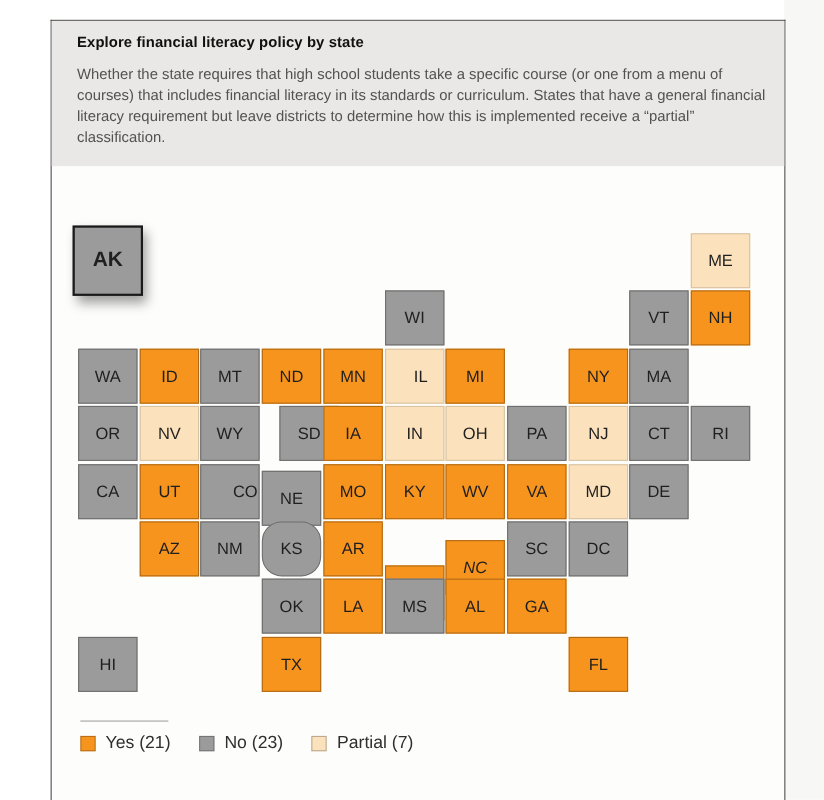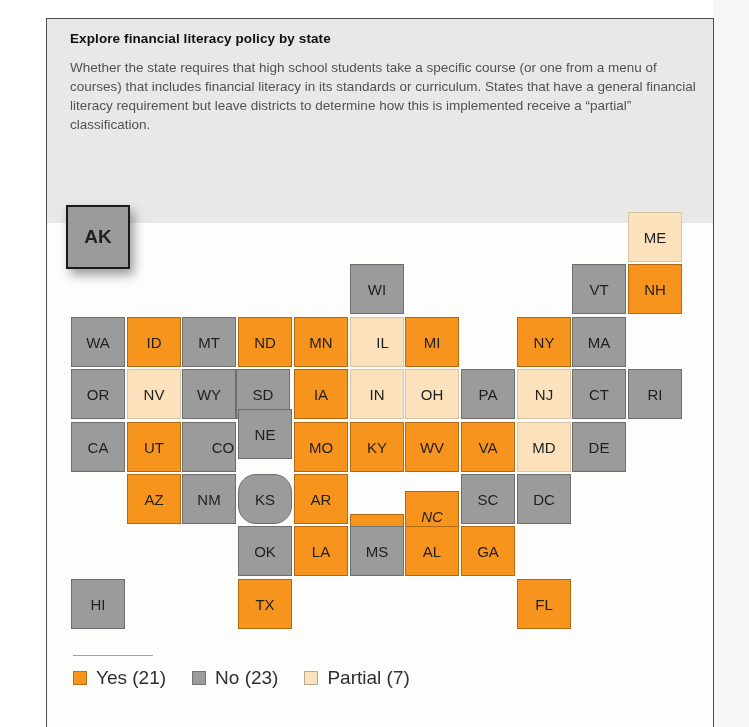--- a/index.html
+++ b/index.html
@@ -10,21 +10,21 @@
   .page-right-strip {
     position: absolute; left: 713px; top: 0; width: 36px; height: 727px;
     background: #f7f7f5;
   }
   .widget {
     position: absolute; left: 46px; top: 18px; width: 666px; height: 709px;
     border-top: 1px solid #4f4f4f; border-left: 1px solid #4f4f4f; border-right: 1px solid #4f4f4f;
     background: #fdfdfb; box-sizing: content-box;
   }
   .header-panel {
-    position: absolute; left: 0; top: 0; width: 100%; height: 204px;
+    position: absolute; left: 0; top: 0; width: 100%; height: 132px;
     background: #e9e8e6; box-sizing: border-box; padding: 12px 23px;
   }
   .panel-title {
     font-size: 13.5px; font-weight: bold; color: #101010; margin: 0 0 9px 0;
     letter-spacing: 0.1px;
   }
   .select-box {
     width: 300px; height: 23px; background: #ffffff; border: 1px solid #2b2b2b;
     display: flex; align-items: center; justify-content: space-between;
     padding: 0 8px 0 6px; box-sizing: border-box; cursor: pointer;
@@ -59,21 +59,21 @@
     align-items: center; gap: 26px;
   }
   .legend-item { display: flex; align-items: center; gap: 9px; }
   .legend-swatch {
     width: 14px; height: 14px; box-sizing: border-box;
     border: 1px solid rgba(0,0,0,0.25);
   }
   .legend-swatch.yes     { background: var(--c-yes); }
   .legend-swatch.no      { background: var(--c-no); }
   .legend-swatch.partial { background: var(--c-partial); }
-  .legend-label { font-size: 19px; color: #2f2f2f; }
+  .legend-label { font-size: 16px; color: #2f2f2f; }
 </style>
 </head>
 <body>
 
 <div class="page-right-strip"></div>
 
 <div class="widget">
 
   <div class="header-panel">
     <p class="panel-title">Explore financial literacy policy by state</p>
@@ -91,32 +91,32 @@
       <div class="tile no" style="left: 135px; top: 298px;">MT</div>
       <div class="tile yes" style="left: 191px; top: 298px;">ND</div>
       <div class="tile yes" style="left: 247px; top: 298px;">MN</div>
       <div class="tile partial" style="left: 303px; top: 298px; padding-left: 11px;">IL</div>
       <div class="tile yes" style="left: 358px; top: 298px;">MI</div>
       <div class="tile yes" style="left: 470px; top: 298px;">NY</div>
       <div class="tile no" style="left: 525px; top: 298px;">MA</div>
       <div class="tile no" style="left: 24px; top: 350px;">OR</div>
       <div class="tile partial" style="left: 80px; top: 350px;">NV</div>
       <div class="tile no" style="left: 135px; top: 350px;">WY</div>
-      <div class="tile no" style="left: 189px; top: 350px;">SD</div>
+      <div class="tile no" style="left: 207px; top: 350px;">SD</div>
       <div class="tile yes" style="left: 247px; top: 350px;">IA</div>
       <div class="tile partial" style="left: 303px; top: 350px;">IN</div>
       <div class="tile partial" style="left: 358px; top: 350px;">OH</div>
       <div class="tile no" style="left: 414px; top: 350px;">PA</div>
       <div class="tile partial" style="left: 470px; top: 350px;">NJ</div>
       <div class="tile no" style="left: 525px; top: 350px;">CT</div>
       <div class="tile no" style="left: 581px; top: 350px;">RI</div>
       <div class="tile no" style="left: 24px; top: 403px;">CA</div>
       <div class="tile yes" style="left: 80px; top: 403px;">UT</div>
       <div class="tile no" style="left: 135px; top: 403px; padding-left: 28px;">CO</div>
-      <div class="tile no" style="left: 191px; top: 390px; text-align: center;">NE</div>
+      <div class="tile no" style="left: 191px; top: 409px; text-align: center;">NE</div>
       <div class="tile yes" style="left: 247px; top: 403px;">MO</div>
       <div class="tile yes" style="left: 303px; top: 403px;">KY</div>
       <div class="tile yes" style="left: 358px; top: 403px;">WV</div>
       <div class="tile yes" style="left: 414px; top: 403px;">VA</div>
       <div class="tile partial" style="left: 470px; top: 403px;">MD</div>
       <div class="tile no" style="left: 525px; top: 403px;">DE</div>
       <div class="tile yes" style="left: 80px; top: 455px;">AZ</div>
       <div class="tile no" style="left: 135px; top: 455px;">NM</div>
       <div class="tile no" style="left: 191px; top: 455px; border-radius: 18px;">KS</div>
       <div class="tile yes" style="left: 247px; top: 455px;">AR</div>

